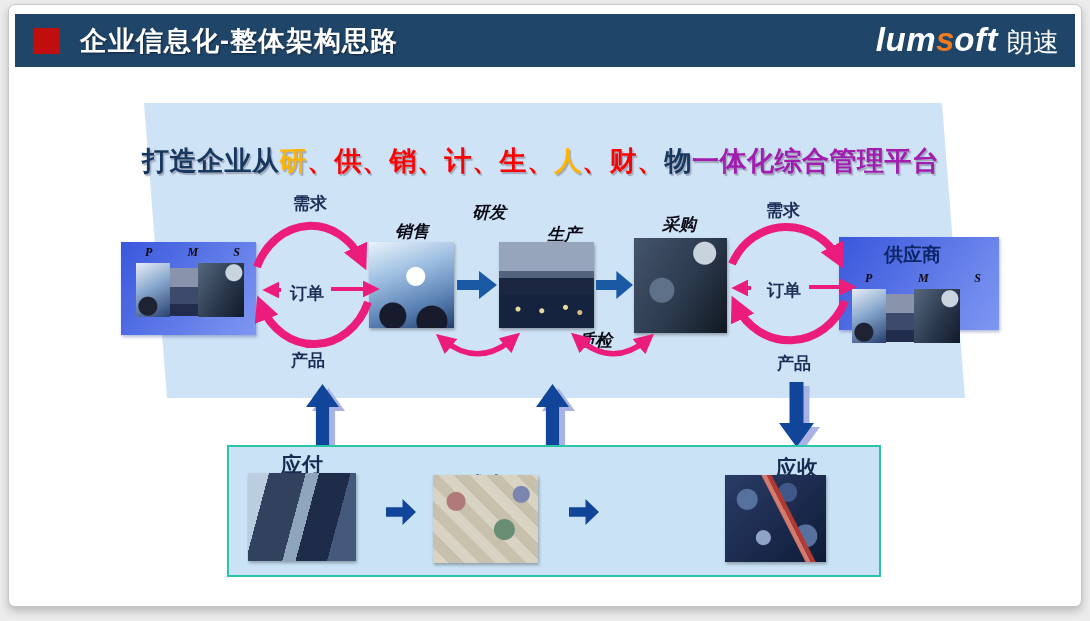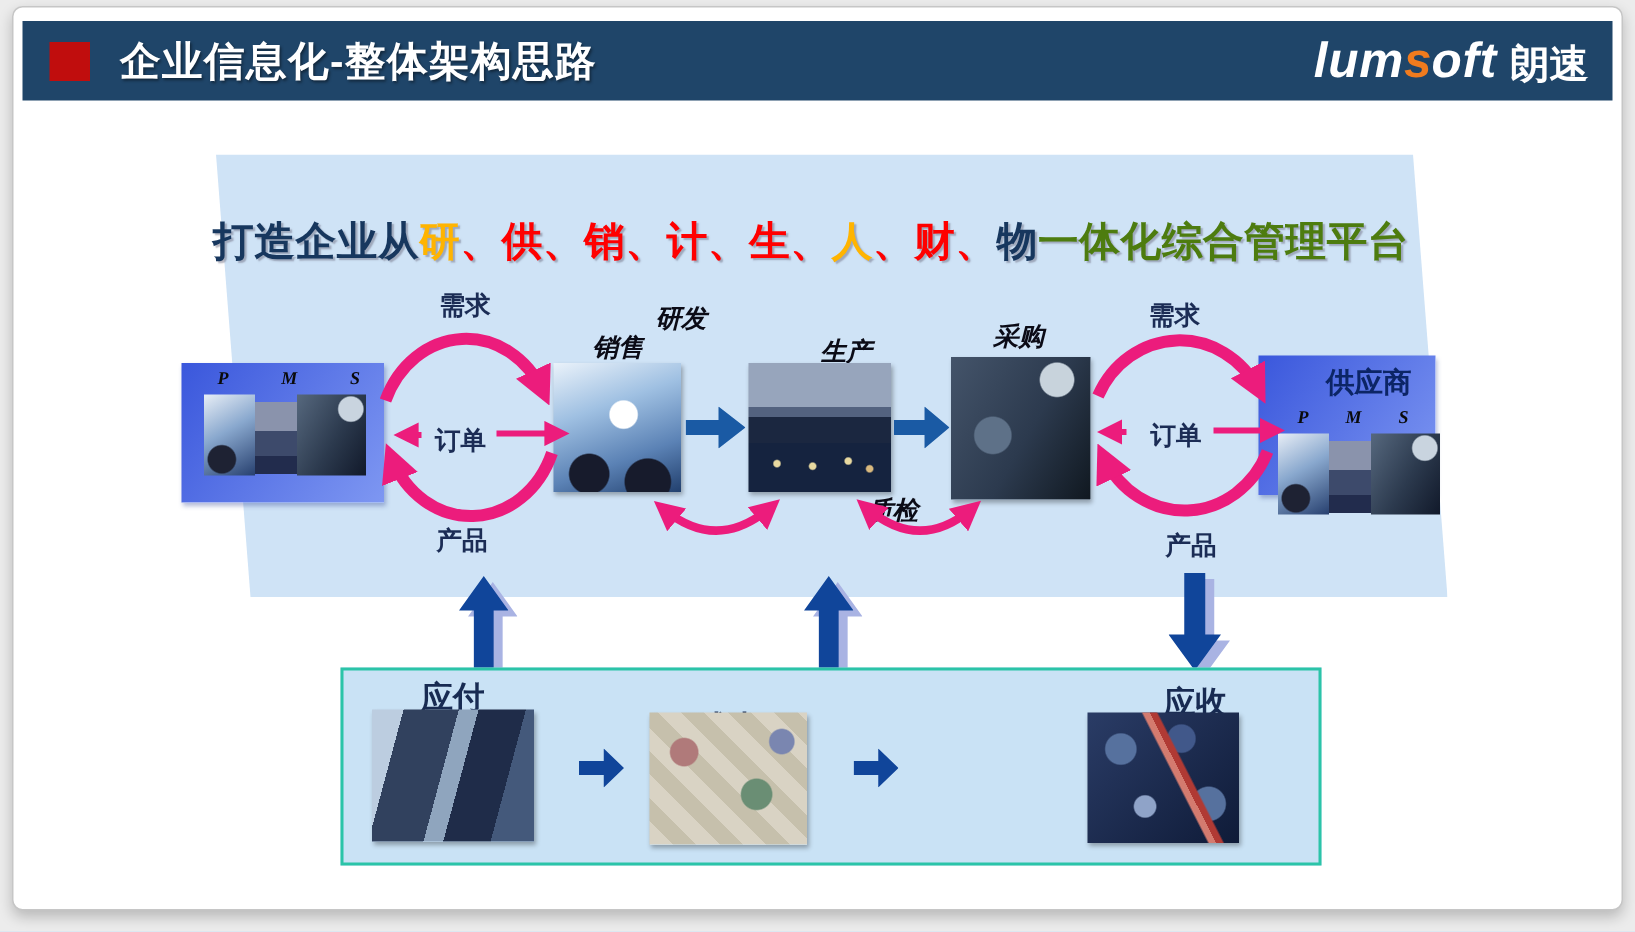--- a/index.html
+++ b/index.html
@@ -19,21 +19,21 @@
     background:var(--header-bg);display:flex;align-items:center;
   }
   .red-sq{width:27px;height:26px;background:var(--accent-red);margin-left:18px;flex:0 0 auto;}
   .hdr-title{
     color:#fff;font-size:27px;font-weight:bold;margin-left:20px;letter-spacing:1px;
     text-shadow:1px 1px 2px rgba(0,0,0,.45);white-space:nowrap;text-align:center;
   }
   .logo{margin-left:auto;margin-right:16px;color:#fff;white-space:nowrap;display:flex;align-items:baseline;}
   .logo .en{font-size:33px;font-weight:bold;font-style:italic;letter-spacing:.5px;}
   .logo .s-accent{color:var(--logo-accent);font-size:33px;font-weight:bold;font-style:italic;}
-  .logo .cn{font-size:26px;font-weight:bold;margin-left:9px;}
+  .logo .cn{font-size:26px;font-weight:normal;margin-left:9px;}
   
   .para{
     position:absolute;left:0;top:0;width:1090px;height:621px;background:var(--panel-blue);
     clip-path:polygon(135px 98px,933px 98px,956px 393px,158px 393px);
   }
   .banner{
     position:absolute;left:133px;top:138px;font-size:27px;font-weight:bold;white-space:nowrap;
     letter-spacing:.5px;text-shadow:1.5px 1.5px 1px rgba(110,110,130,.5);
   }
   .lbl{position:absolute;font-size:17px;font-weight:bold;color:var(--label-navy);white-space:nowrap;}
@@ -119,48 +119,48 @@
       <div class="logo">
         <span class="en">lum</span>
           <span class="s-accent">s</span>
           <span class="en">oft</span>
         <span class="cn">朗速</span>
       </div>
     </div>
 
     <div class="para"></div>
 
-    <div class="banner"><span style="color: rgb(23, 55, 94);">打造企业从</span><span style="color: rgb(255, 180, 0);">研</span><span style="color: rgb(255, 0, 0);">、供、销、计、生、</span><span style="color: rgb(255, 180, 0);">人</span><span style="color: rgb(255, 0, 0);">、财、</span><span style="color: rgb(23, 55, 94);">物</span><span style="color: #4d7c0f;">一体化综合管理平台</span></div>
+    <div class="banner"><span style="color: rgb(23, 55, 94);">打造企业从</span><span style="color: rgb(255, 180, 0);">研</span><span style="color: rgb(255, 0, 0);">、供、销、计、生、</span><span style="color: rgb(255, 180, 0);">人</span><span style="color: rgb(255, 0, 0);">、财、</span><span style="color: rgb(23, 55, 94);">物</span><span style="color: #a21caf;">一体化综合管理平台</span></div>
 
     <div class="lbl" style="left:284px;top:187px;">需求</div>
     <div class="lbl" style="left:281px;top:277px;">订单</div>
     <div class="lbl" style="left:282px;top:344px;">产品</div>
     <div class="lbl it" style="left:386px;top:215px;text-align:right;">销售</div>
-    <div class="lbl it" style="left:428px;top:196px;">研发</div>
+    <div class="lbl it" style="left:463px;top:196px;">研发</div>
     <div class="lbl it" style="left:514px;top:218px;margin-left:24px;">生产</div>
     <div class="lbl it" style="left:525px;top:324px;margin-left:44px;">质检</div>
     <div class="lbl it" style="left:653px;top:208px;">采购</div>
     <div class="lbl" style="left:757px;top:194px;">需求</div>
     <div class="lbl" style="left:758px;top:274px;">订单</div>
     <div class="lbl" style="left:768px;top:347px;">产品</div>
 
     <div class="entity" style="left:112px;top:237px;width:135px;height:93px;padding:0;">
       <div class="pms" style="margin-left:24px;margin-right:16px;">
         <span>P</span>
         <span>M</span>
         <span>S</span>
       </div>
       <div class="photos" style="margin-left:15px;">
         <div class="ph ph1"></div>
         <div class="ph ph2"></div>
         <div class="ph ph3"></div>
       </div>
     </div>
 
-    <div class="entity" style="left:830px;top:232px;width:118px;height:93px;">
+    <div class="entity" style="left:830px;top:232px;width:160px;height:93px;">
       <div class="e-title" style="margin-left:45px;">供应商</div>
       <div class="pms" style="margin-left:26px;margin-right:18px;">
         <span>P</span>
         <span>M</span>
         <span>S</span>
       </div>
       <div class="photos" style="margin-left:13px;">
         <div class="ph ph1"></div>
         <div class="ph ph2"></div>
         <div class="ph ph3"></div>

